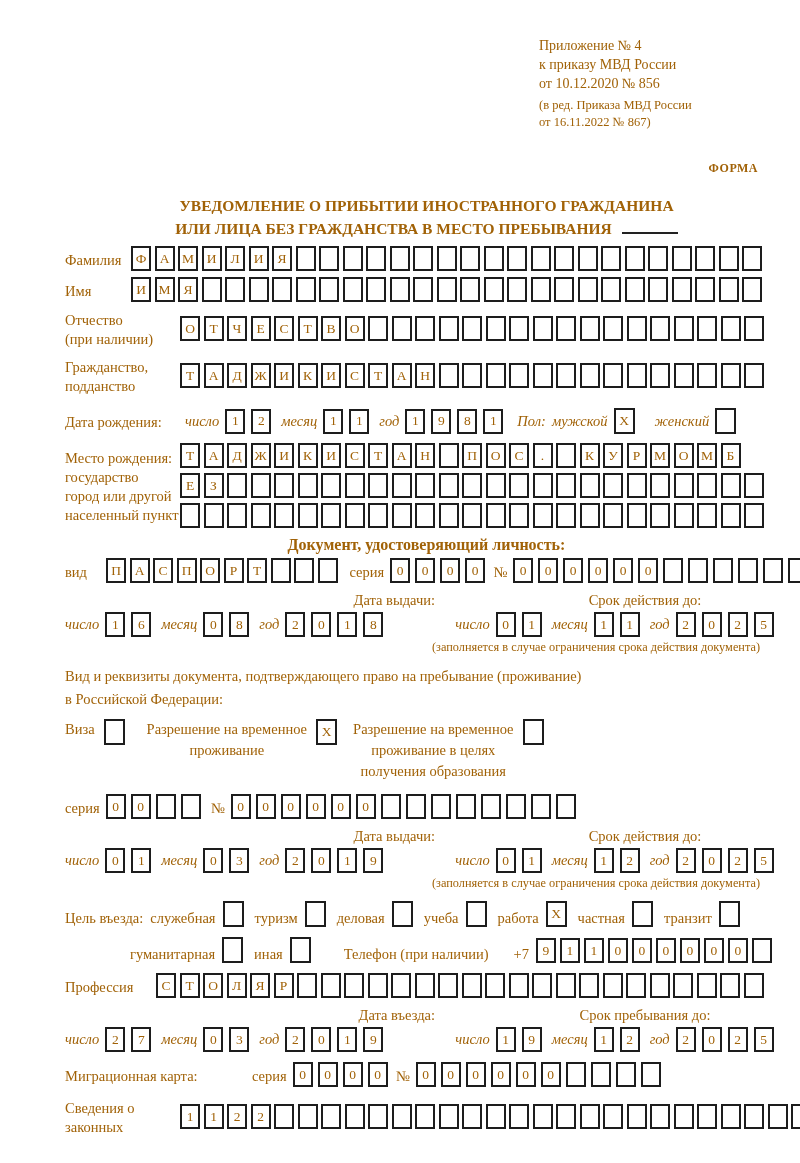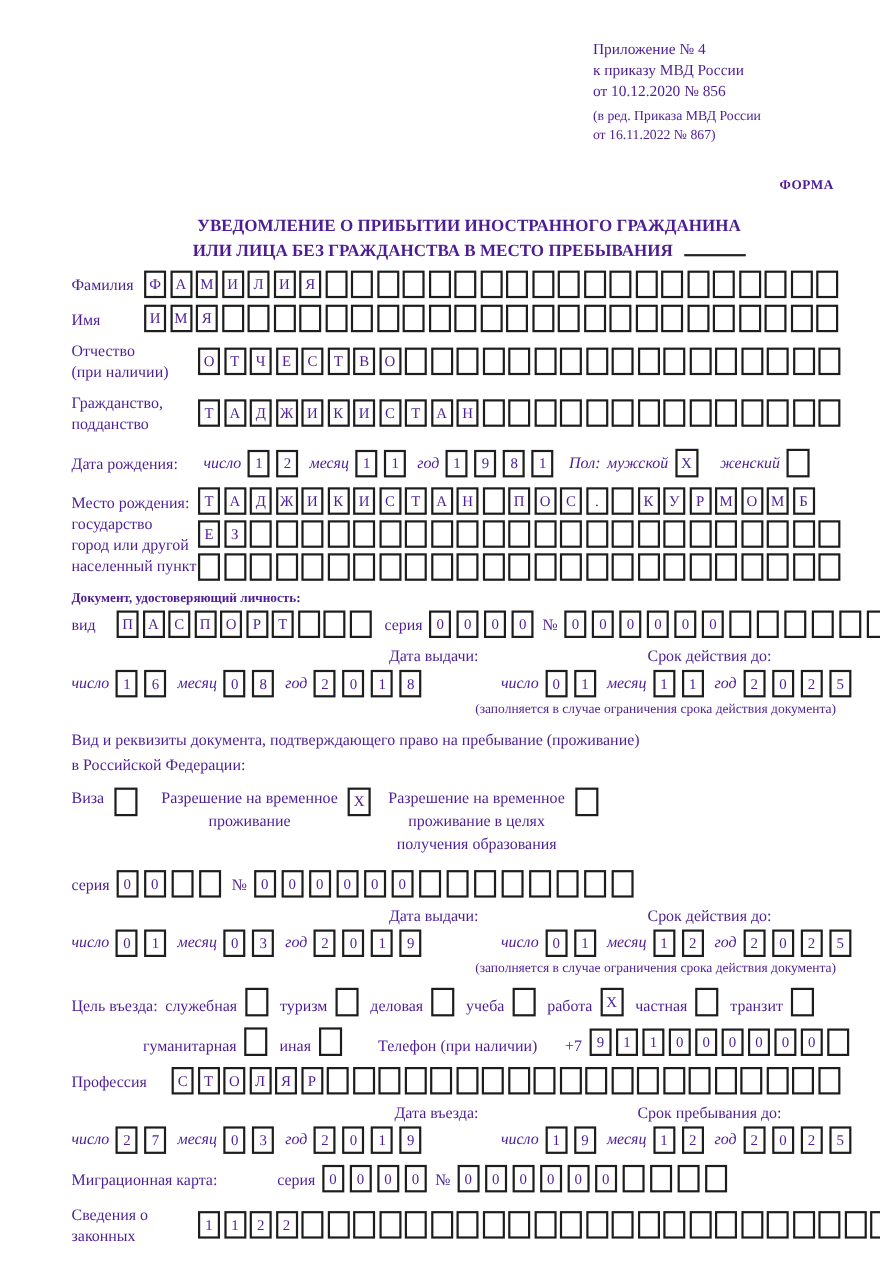--- a/index.html
+++ b/index.html
@@ -1,18 +1,18 @@
 <!DOCTYPE html>
 <html><head>
 <meta charset="utf-8">
 <style>
   html,body{margin:0;padding:0;background:#fff;}
   .page{
     width:800px;height:1163px;box-sizing:border-box;
-    padding:36px 12px 0 65px;background:#fff;color:#4c1d95;
+    padding:36px 12px 0 65px;background:#fff;color:#a16207;
     font-family:"Liberation Serif","DejaVu Serif",serif;
     position:relative;overflow:hidden;
   }
   
   .hdr{width:225px;margin-left:auto;margin-right:24px;font-size:14px;line-height:19px;}
   .hdr .sub{font-size:12.5px;line-height:17px;margin-top:4px;}
   .forma{font-weight:700;text-align:right;padding-right:30px;margin-top:30px;font-size:12px;letter-spacing:.5px;}
   .title{text-align:center;font-weight:700;font-size:15.5px;line-height:23px;margin-top:18px;}
   .uline{display:inline-block;width:56px;border-bottom:2px solid #222;height:13px;margin-left:10px;}
   .sec1{font-weight:700;font-size:14.8px;margin-top:24px;white-space:nowrap;}
@@ -27,21 +27,21 @@
   .stack>.boxes:first-child{margin-top:0}
 
   
   .dgroup{display:flex;align-items:center;flex:none;}
   .dgroup .dl{margin-right:6px;white-space:nowrap;font-style:italic;}
   .dgroup .boxes{gap:6px;margin-right:10px;}
   .dhead{display:flex;font-size:14.5px;margin-top:9px;}
   .dhead .h1{margin-left:120px;width:250px;text-align:right;}
   .dhead .h2{margin-left:75px;width:270px;text-align:center;}
   .note{font-size:12.3px;text-align:right;padding-right:28px;margin-top:3px;}
-  .doc-head{font-weight:700;font-size:12px;margin-top:8px;}
+  .doc-head{text-align:center;font-weight:700;font-size:16px;margin-top:8px;}
 
   
   .inl{margin:3px 6px 0 12px;flex:none;}
   .inl-first{margin-left:0}
 
   
   .permits{display:flex;align-items:flex-start;margin-top:8px;font-size:14.5px;line-height:21px;}
   .opt{display:flex;align-items:flex-start;flex:none;}
   .opt .olabel{text-align:center;}
   .opt .mark{margin-left:9px;margin-top:0;}

